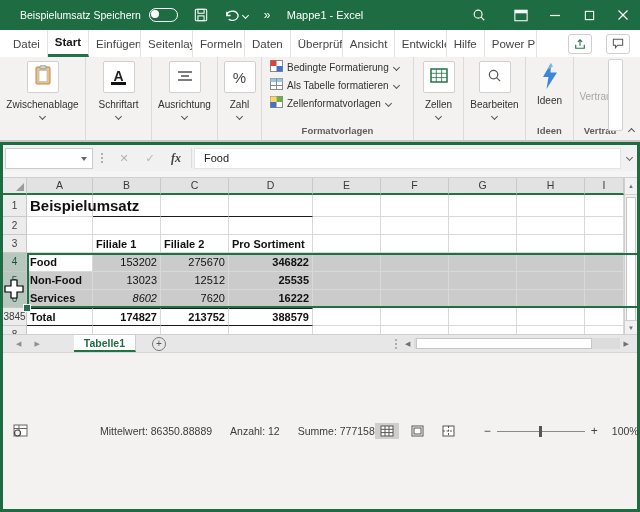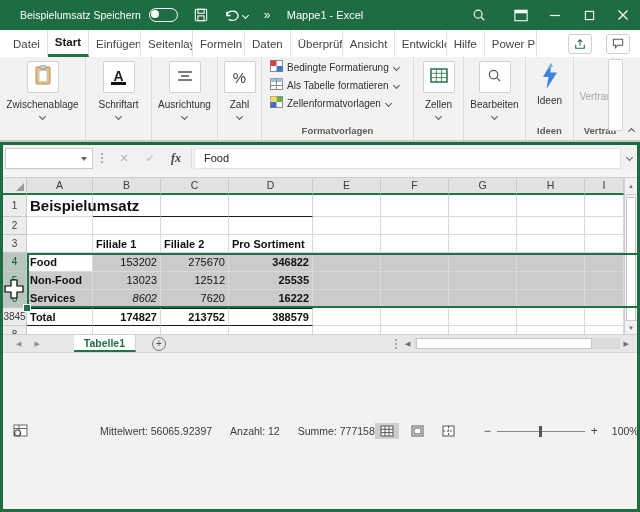--- a/index.html
+++ b/index.html
@@ -518,21 +518,21 @@
   <div class="statusbar">
     <span style="margin-left:10px">
       <svg width="15" height="13" viewBox="0 0 15 13">
             <rect x="1" y="1" width="13" height="11" fill="#fff" stroke="#666"></rect>
             <line x1="1" y1="4.5" x2="14" y2="4.5" stroke="#666"></line>
             <line x1="6" y1="1" x2="6" y2="12" stroke="#666"></line>
             <circle cx="4.5" cy="9" r="3" fill="#f3f2f1" stroke="#444" stroke-width="1.2"></circle>
           </svg>
     </span>
     <div class="sb-texts">
-      <span>Mittelwert: 56065.92397</span>
+      <span>Mittelwert: 86350.88889</span>
       <span>Anzahl: 12</span>
       <span>Summe: 777158</span>
     </div>
     <div class="sb-right">
       <span class="viewbtn active">
         <svg width="14" height="12" viewBox="0 0 14 12">
               <rect x="1" y="1" width="12" height="10" fill="#fff" stroke="#555"></rect>
               <line x1="5" y1="1" x2="5" y2="11" stroke="#555"></line>
               <line x1="9" y1="1" x2="9" y2="11" stroke="#555"></line>
               <line x1="1" y1="4.3" x2="13" y2="4.3" stroke="#555"></line>

